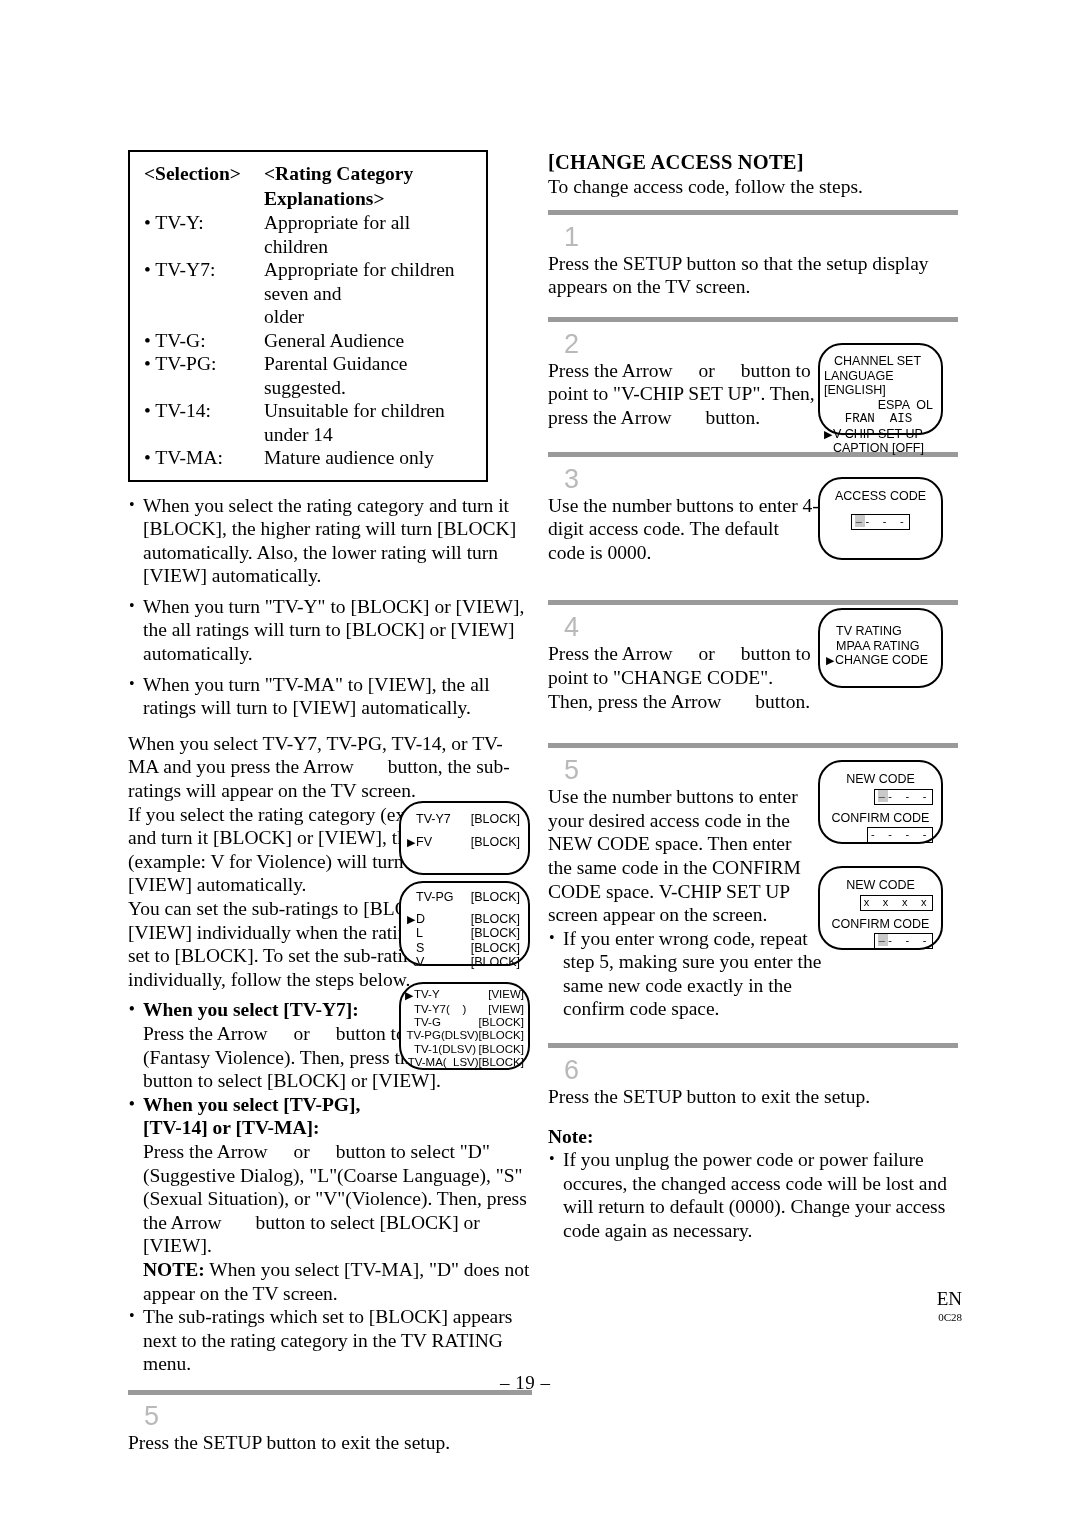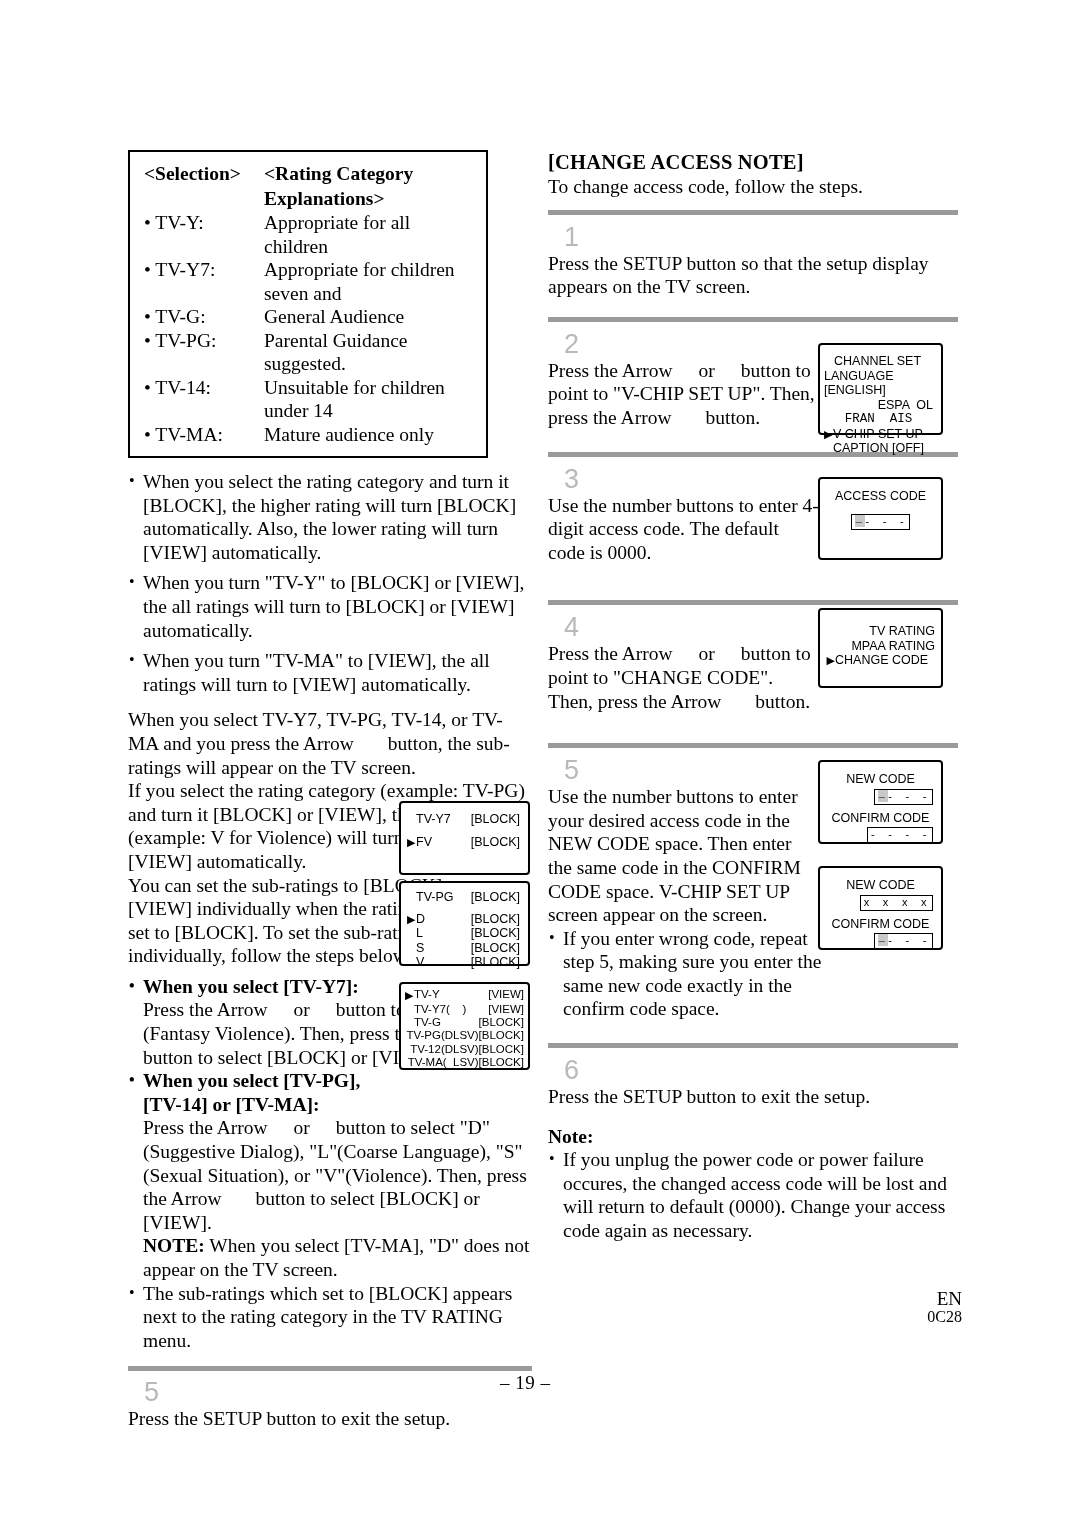--- a/index.html
+++ b/index.html
@@ -115,21 +115,21 @@
     font-weight: 400;
   }
   .step-text {
     font-size: 19.5px;
     line-height: 23.6px;
   }
 
   
   .screen {
     border: 2px solid #000;
-    border-radius: 4px;
+    border-radius: 24px;
     background: #fff;
     font-family: "Liberation Sans", sans-serif;
     font-size: 12.5px;
     line-height: 14.5px;
     box-sizing: border-box;
     position: absolute;
   }
   .screen .srow {
     display: flex;
     white-space: pre;
@@ -167,21 +167,21 @@
     font-size: 19px;
     letter-spacing: 0.5px;
   }
   .footer-right {
     position: absolute;
     right: 118px;
     top: 1288px;
     text-align: right;
   }
   .footer-en { font-size: 19px; line-height: 21px; }
-  .footer-code { font-size: 16px; line-height: 16px; }
+  .footer-code { font-size: 11px; line-height: 16px; }
 </style>
 </head>
 <body>
 
 <div class="page">
 
   <div class="col-left">
 
     <div class="rating-box">
       <div class="rating-head">
@@ -189,20 +189,21 @@
         <div class="rating-exp">&lt;Rating Category Explanations&gt;</div>
       </div>
       <div class="rating-row">
         <div class="rating-sel">• TV-Y:</div>
         <div class="rating-exp">Appropriate for all children</div>
       </div>
       <div class="rating-row">
         <div class="rating-sel">• TV-Y7:</div>
         <div class="rating-exp">Appropriate for children seven and</div>
       </div>
+      <div class="rating-cont">older</div>
       <div class="rating-row">
         <div class="rating-sel">• TV-G:</div>
         <div class="rating-exp">General Audience</div>
       </div>
       <div class="rating-row">
         <div class="rating-sel">• TV-PG:</div>
         <div class="rating-exp">Parental Guidance suggested.</div>
       </div>
       <div class="rating-row">
         <div class="rating-sel">• TV-14:</div>
@@ -310,21 +311,21 @@
       <span class="val">[BLOCK]</span>
     </div>
     <div class="srow">
       <span class="arrow-mark"></span>
       <span class="lbl">TV-PG</span>
       <span>(DLSV)</span>
       <span class="val">[BLOCK]</span>
     </div>
     <div class="srow">
       <span class="arrow-mark"></span>
-      <span class="lbl">TV-12</span>
+      <span class="lbl">TV-1</span>
       <span>(DLSV)</span>
       <span class="val">[BLOCK]</span>
     </div>
     <div class="srow">
       <span class="arrow-mark"></span>
       <span class="lbl">TV-MA</span>
       <span>(  LSV)</span>
       <span class="val">[BLOCK]</span>
     </div>
   </div>
@@ -375,21 +376,21 @@
       </div>
     <div style="padding-left:9px;"><span>CAPTION [OFF]</span></div>
   </div>
 
   <div class="screen" style="left:818px; top:477px; width:125px; height:83px; padding:10px 6px 0 6px; text-align:center;">
     <div>ACCESS CODE</div>
     <div style="height:10px"></div>
     <div class="codefield"><span class="cursor-cell">–</span><span>-  -  -</span></div>
   </div>
 
-  <div class="screen" style="left:818px; top:608px; width:125px; height:80px; padding:14px 6px 0 6px;text-align:right;">
+  <div class="screen" style="left:818px; top:608px; width:125px; height:80px; padding:14px 6px 0 6px;">
     <div style="padding-left:10px;"><span>TV RATING</span></div>
     <div style="padding-left:10px;"><span>MPAA RATING</span></div>
     <div style="display:flex;">
         <span class="arrow-mark">▶</span>
         <span>CHANGE CODE</span>
       </div>
   </div>
 
   <div class="screen" style="left:818px; top:760px; width:125px; height:84px; padding:10px 8px 0 8px;">
     <div style="text-align:center;">NEW CODE</div>

